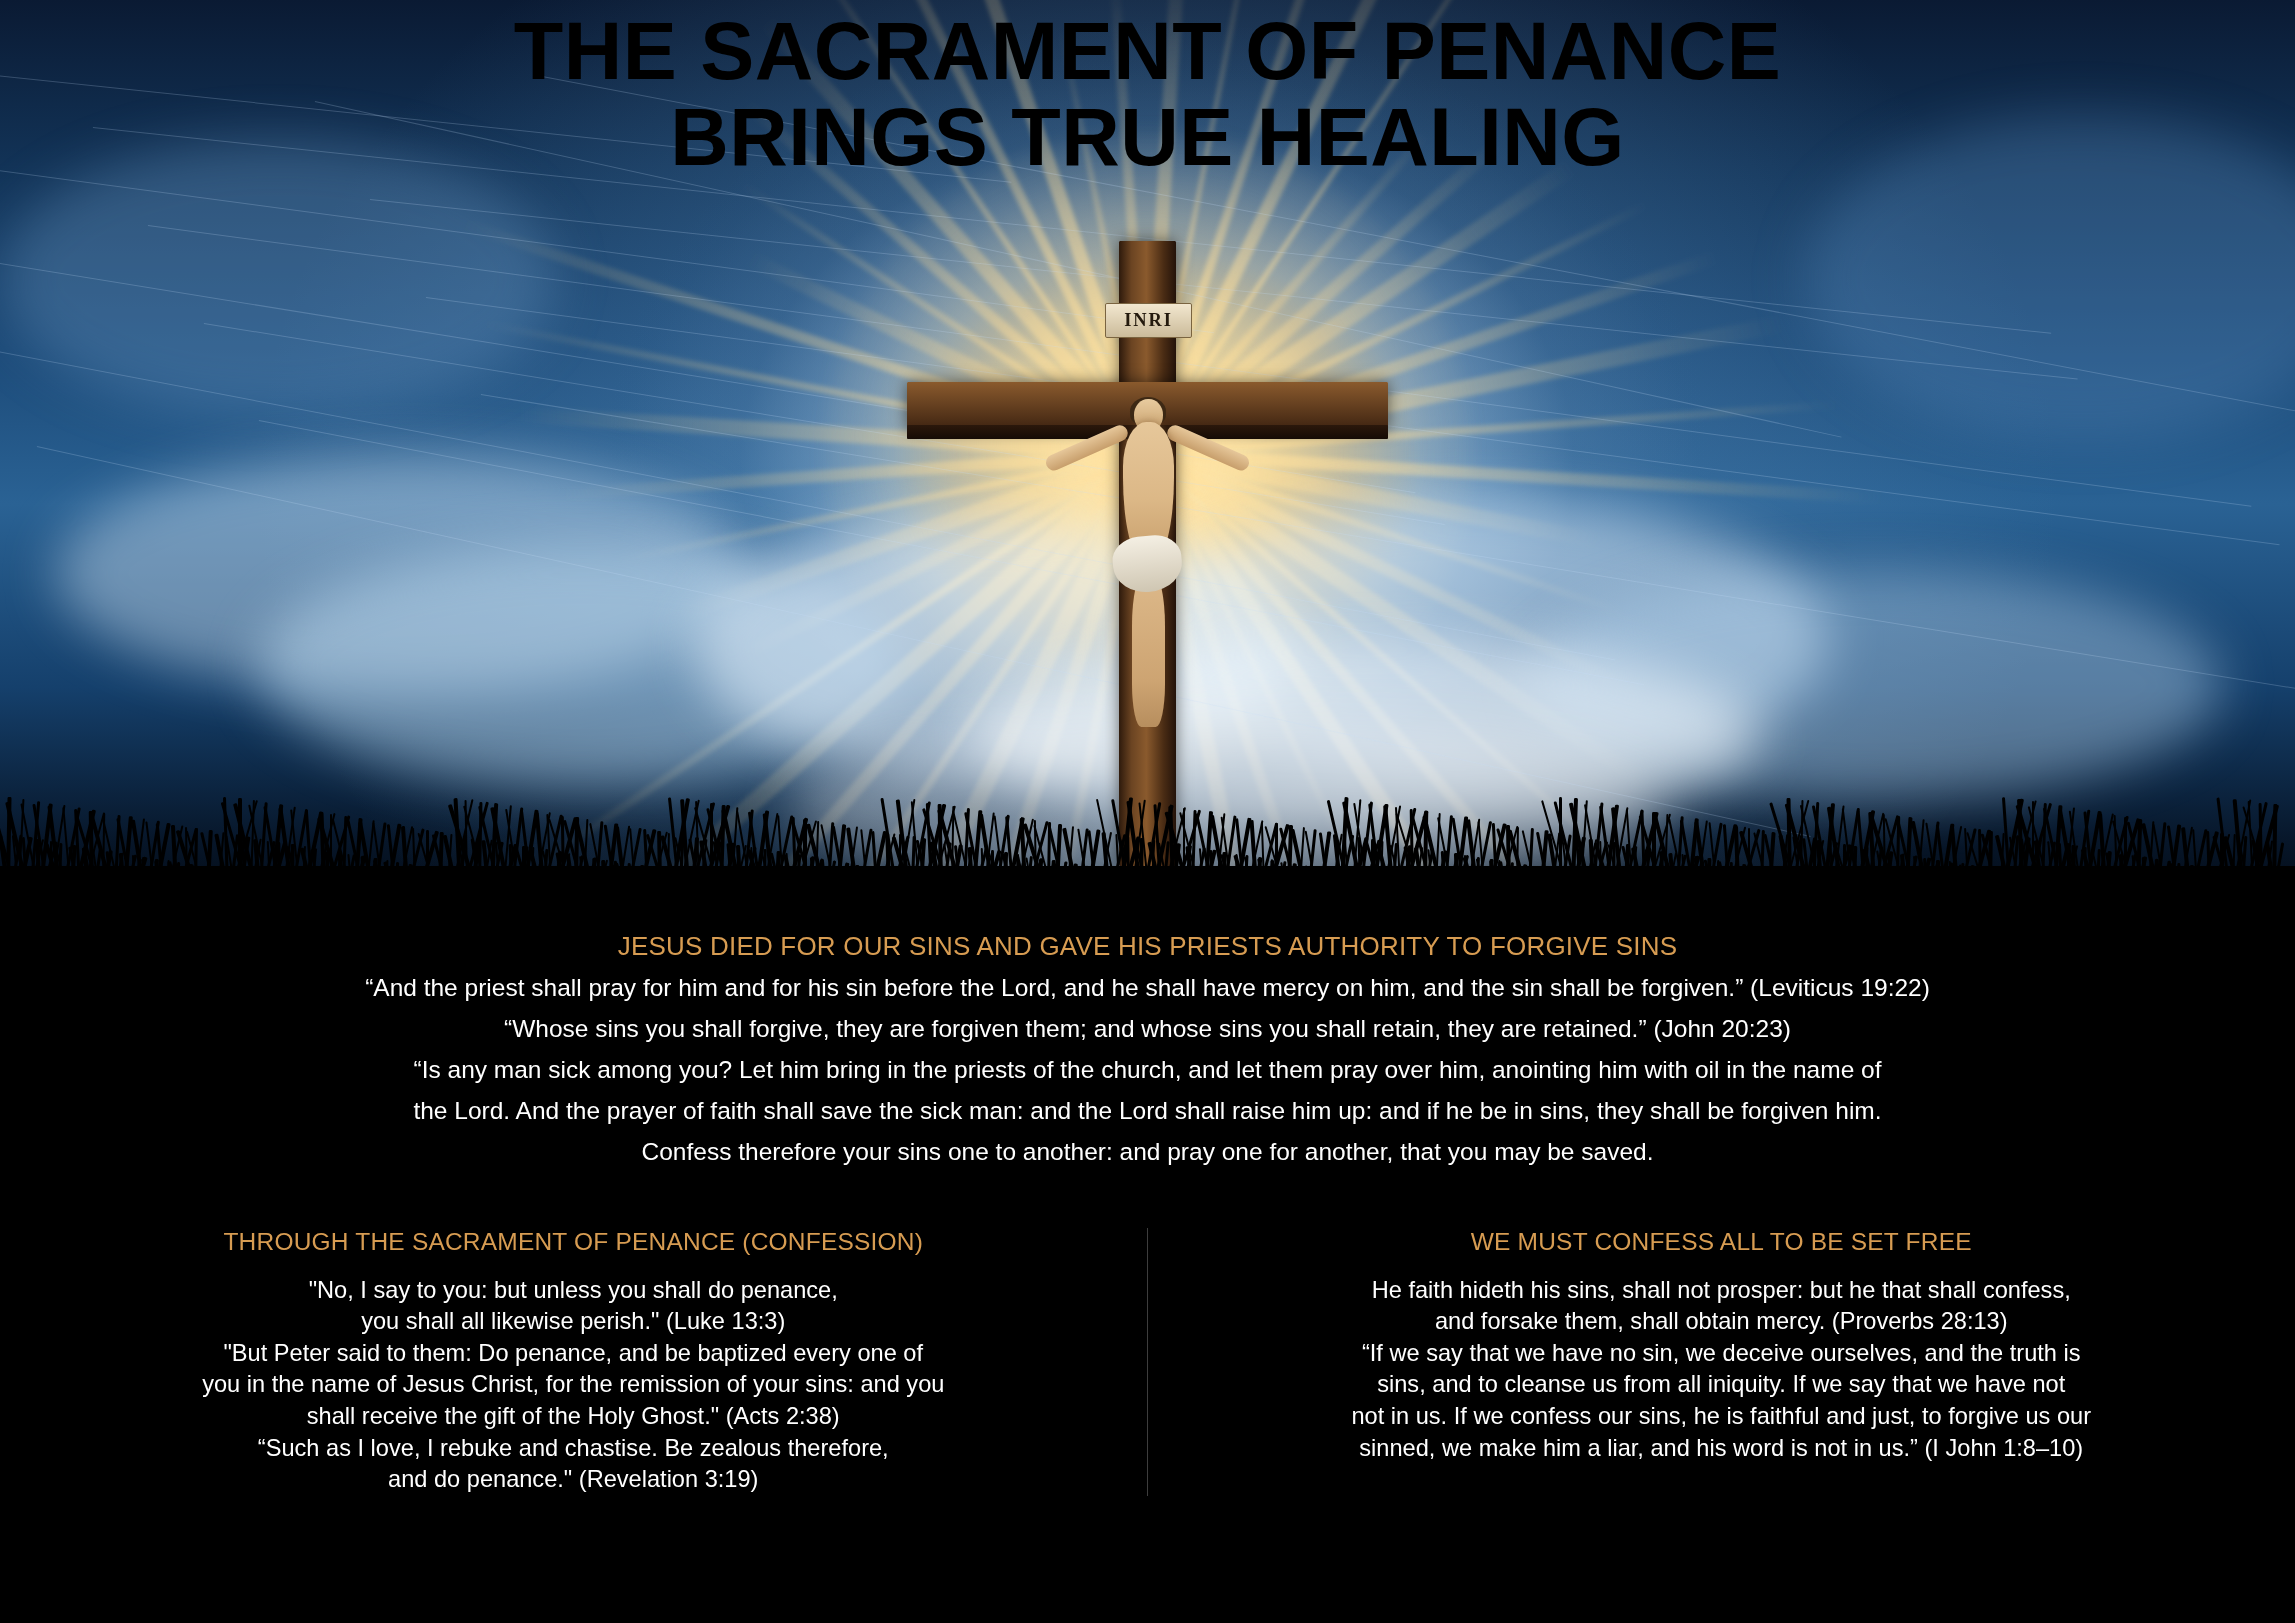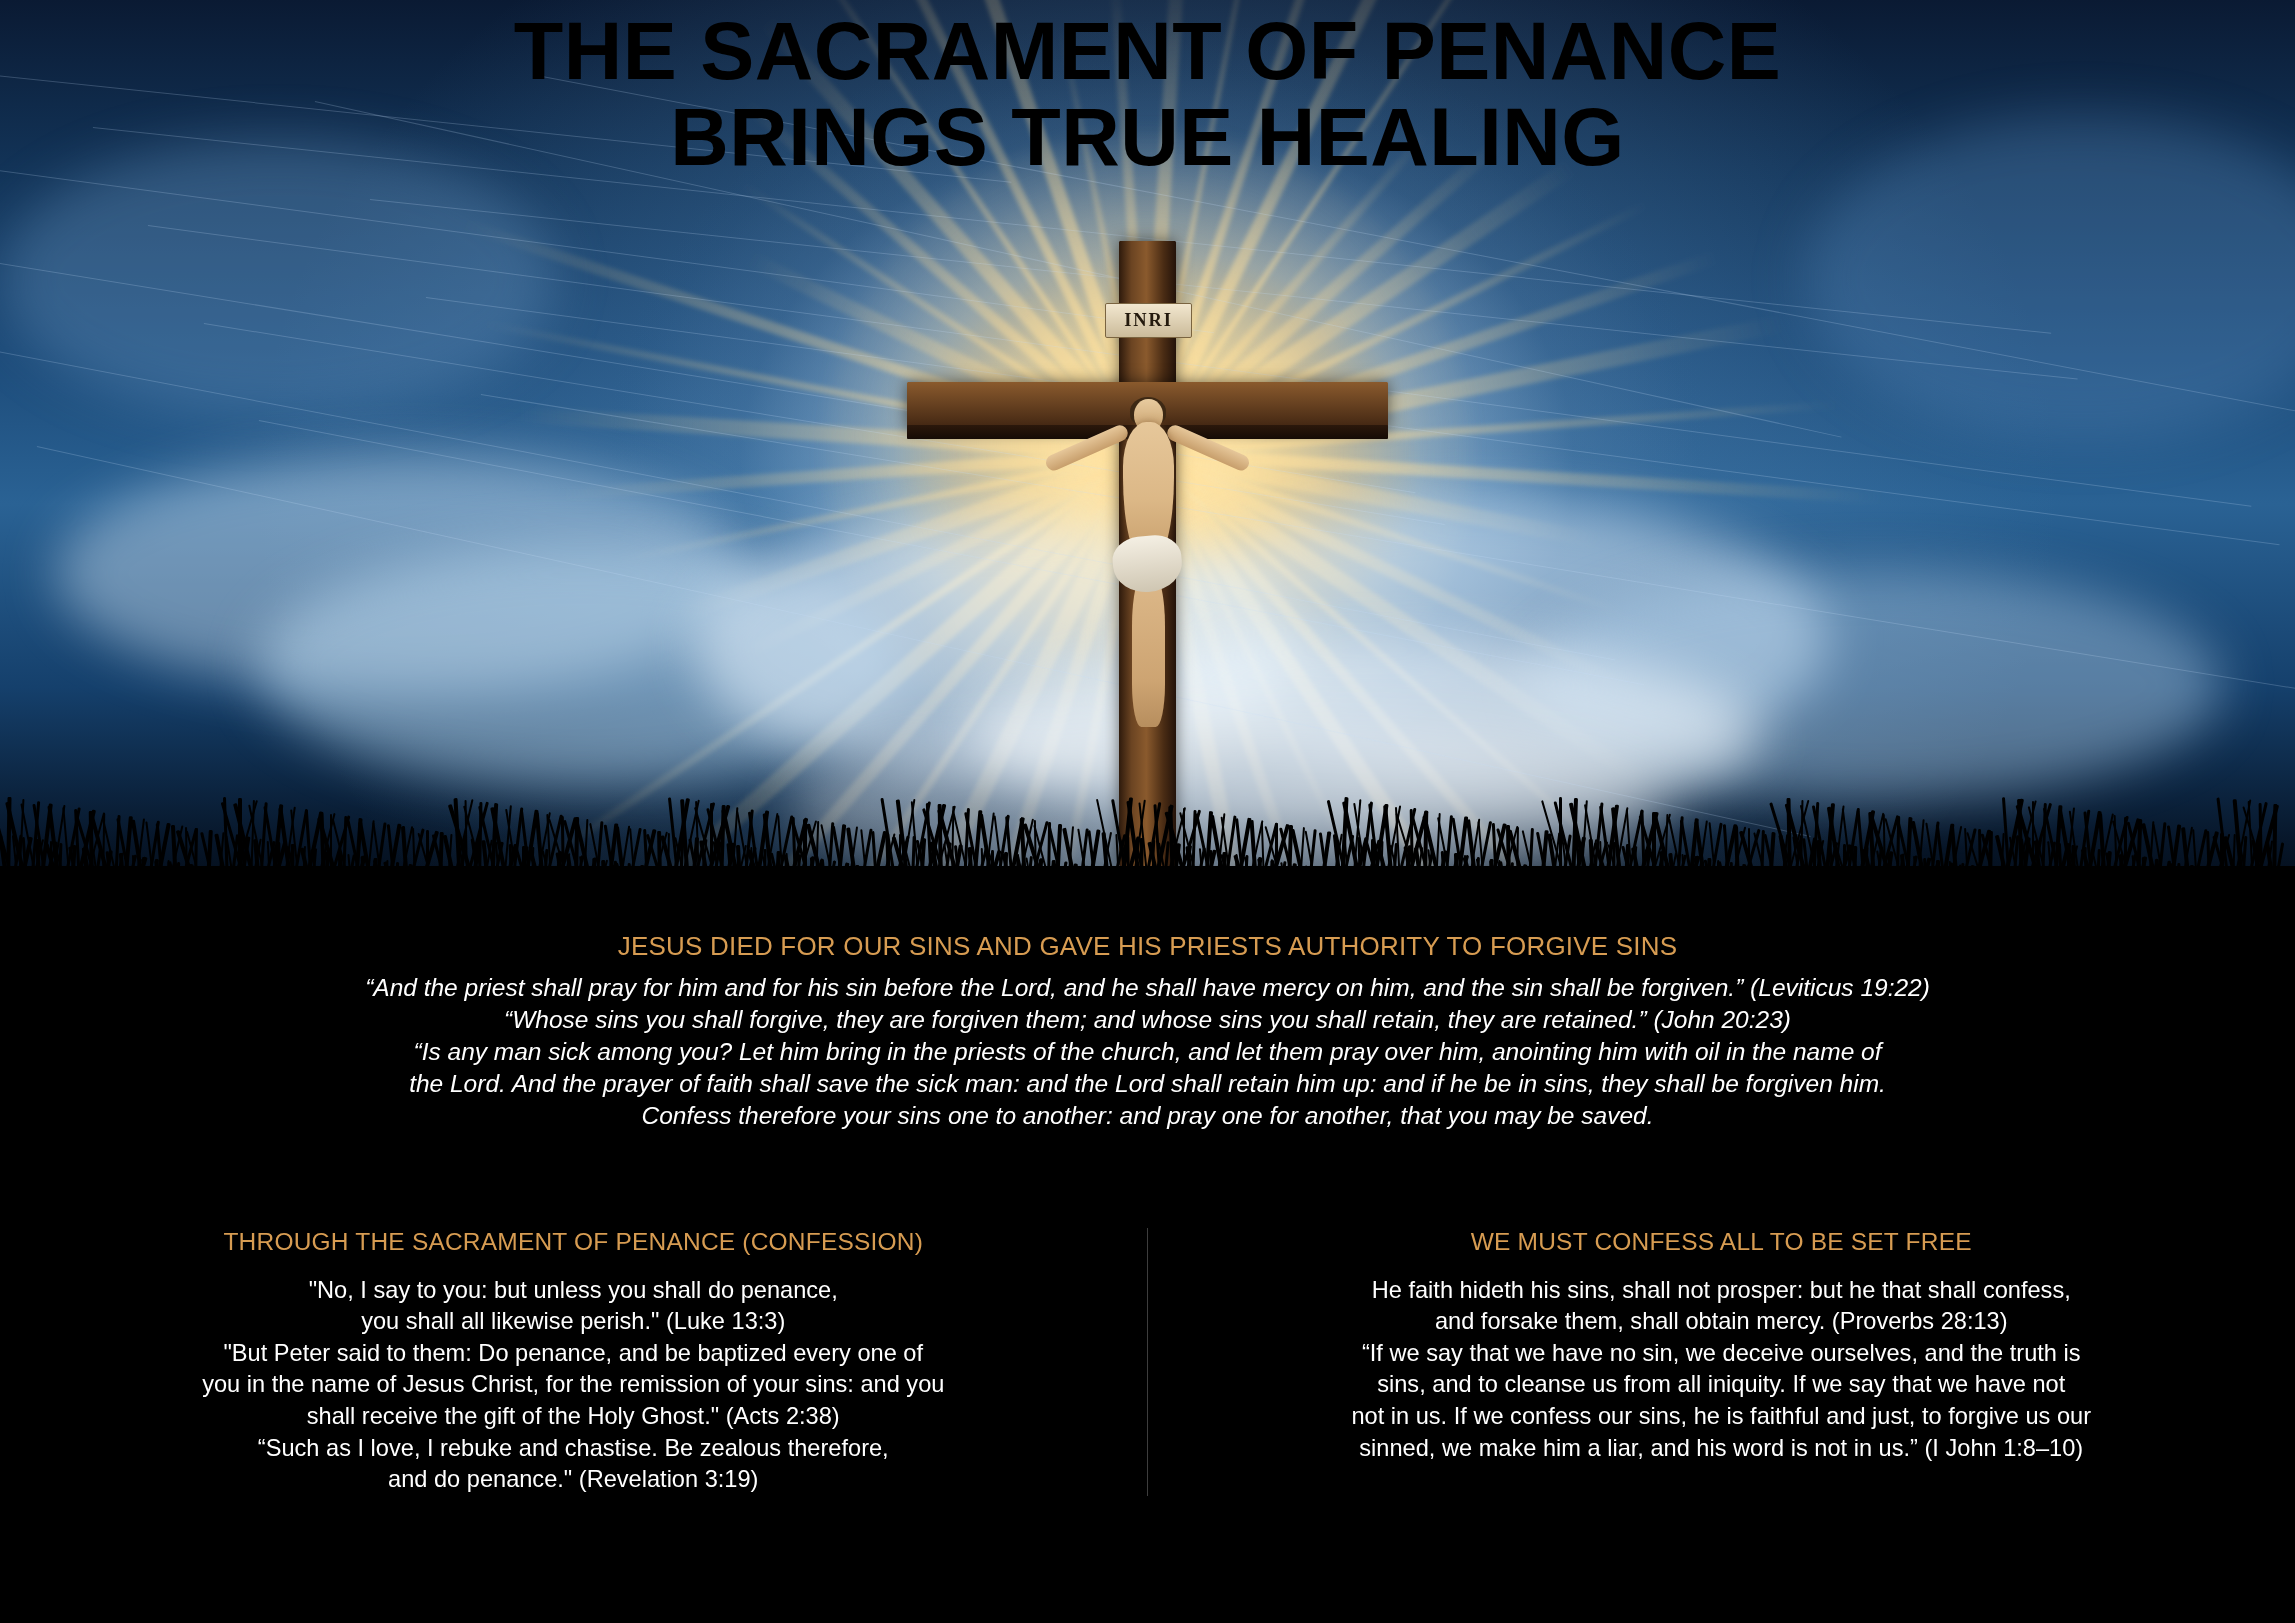--- a/index.html
+++ b/index.html
@@ -274,21 +274,21 @@
     margin-top: 22px;
   }
   .verses-top {
     text-align: center;
     font-size: 24.5px;
     line-height: 1.30;
     margin-top: 10.2px;
     padding: 0 32px;
     color: #ffffff;
   }
-  .verses-top p { margin: 0; font-style: italic; }
+  .verses-top p { margin: 9px; }
 
   .columns {
     position: absolute;
     top: 319px;
     left: 0;
     width: 2295px;
     display: flex;
   }
   .col {
     width: 1148px;
@@ -1248,21 +1248,21 @@
   </div>
 
   <div class="textblock">
 
     <div class="section-head">JESUS DIED FOR OUR SINS AND GAVE HIS PRIESTS AUTHORITY TO FORGIVE SINS</div>
 
     <div class="verses-top">
       <p>“And the priest shall pray for him and for his sin before the Lord, and he shall have mercy on him, and the sin shall be forgiven.” (Leviticus 19:22)</p>
       <p>“Whose sins you shall forgive, they are forgiven them; and whose sins you shall retain, they are retained.” (John 20:23)</p>
       <p>“Is any man sick among you? Let him bring in the priests of the church, and let them pray over him, anointing him with oil in the name of</p>
-      <p>the Lord. And the prayer of faith shall save the sick man: and the Lord shall retain him up: and if he be in sins, they shall be forgiven him.</p>
+      <p>the Lord. And the prayer of faith shall save the sick man: and the Lord shall raise him up: and if he be in sins, they shall be forgiven him.</p>
       <p>Confess therefore your sins one to another: and pray one for another, that you may be saved.</p>
     </div>
 
     <div class="columns">
 
       <div class="col col-left">
         <h3>THROUGH THE SACRAMENT OF PENANCE (CONFESSION)</h3>
         <div class="body">
           <p>"No, I say to you: but unless you shall do penance,</p>
           <p>you shall all likewise perish." (Luke 13:3)</p>

